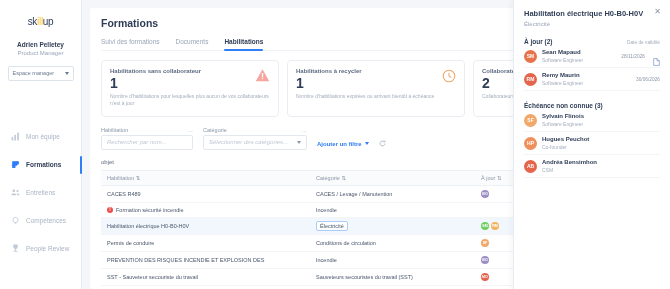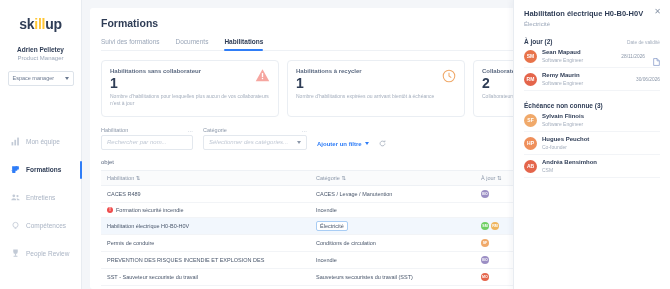--- a/index.html
+++ b/index.html
@@ -13,21 +13,21 @@
 
   
   .sidebar {
     width: 82px; height: 289px;
     background: #ffffff;
     border-right: 1px solid #e8ecf1;
     display: flex; flex-direction: column; align-items: center;
     padding-top: 16px;
     flex: 0 0 82px;
   }
-  .logo { font-size: 14px; font-weight: bold; letter-spacing: -0.3px; color: #2f3d56; margin-bottom: 14px; }
+  .logo { font-size: 10px; font-weight: normal; letter-spacing: -0.3px; color: #2f3d56; margin-bottom: 14px; }
   .logo .hl { color: #ffc635; }
   .user-name { font-size: 6.5px; font-weight: bold; color: #2f3d56; line-height: 1.3; }
   .user-role { font-size: 6px; color: #9aa6b8; line-height: 1.4; margin-bottom: 8px; }
   .space-select {
     width: 66px; height: 15px; border: 1px solid #dde3ea; border-radius: 2px;
     background: #fff; display: flex; align-items: center; justify-content: space-between;
     padding: 0 4px; font-size: 5.5px; color: #6b7990;
   }
   .caret { width: 0; height: 0; border-left: 2.5px solid transparent; border-right: 2.5px solid transparent; border-top: 3px solid #6b7990; }
   .nav { margin-top: 42px; width: 100%; display: flex; flex-direction: column; gap: 0; }

